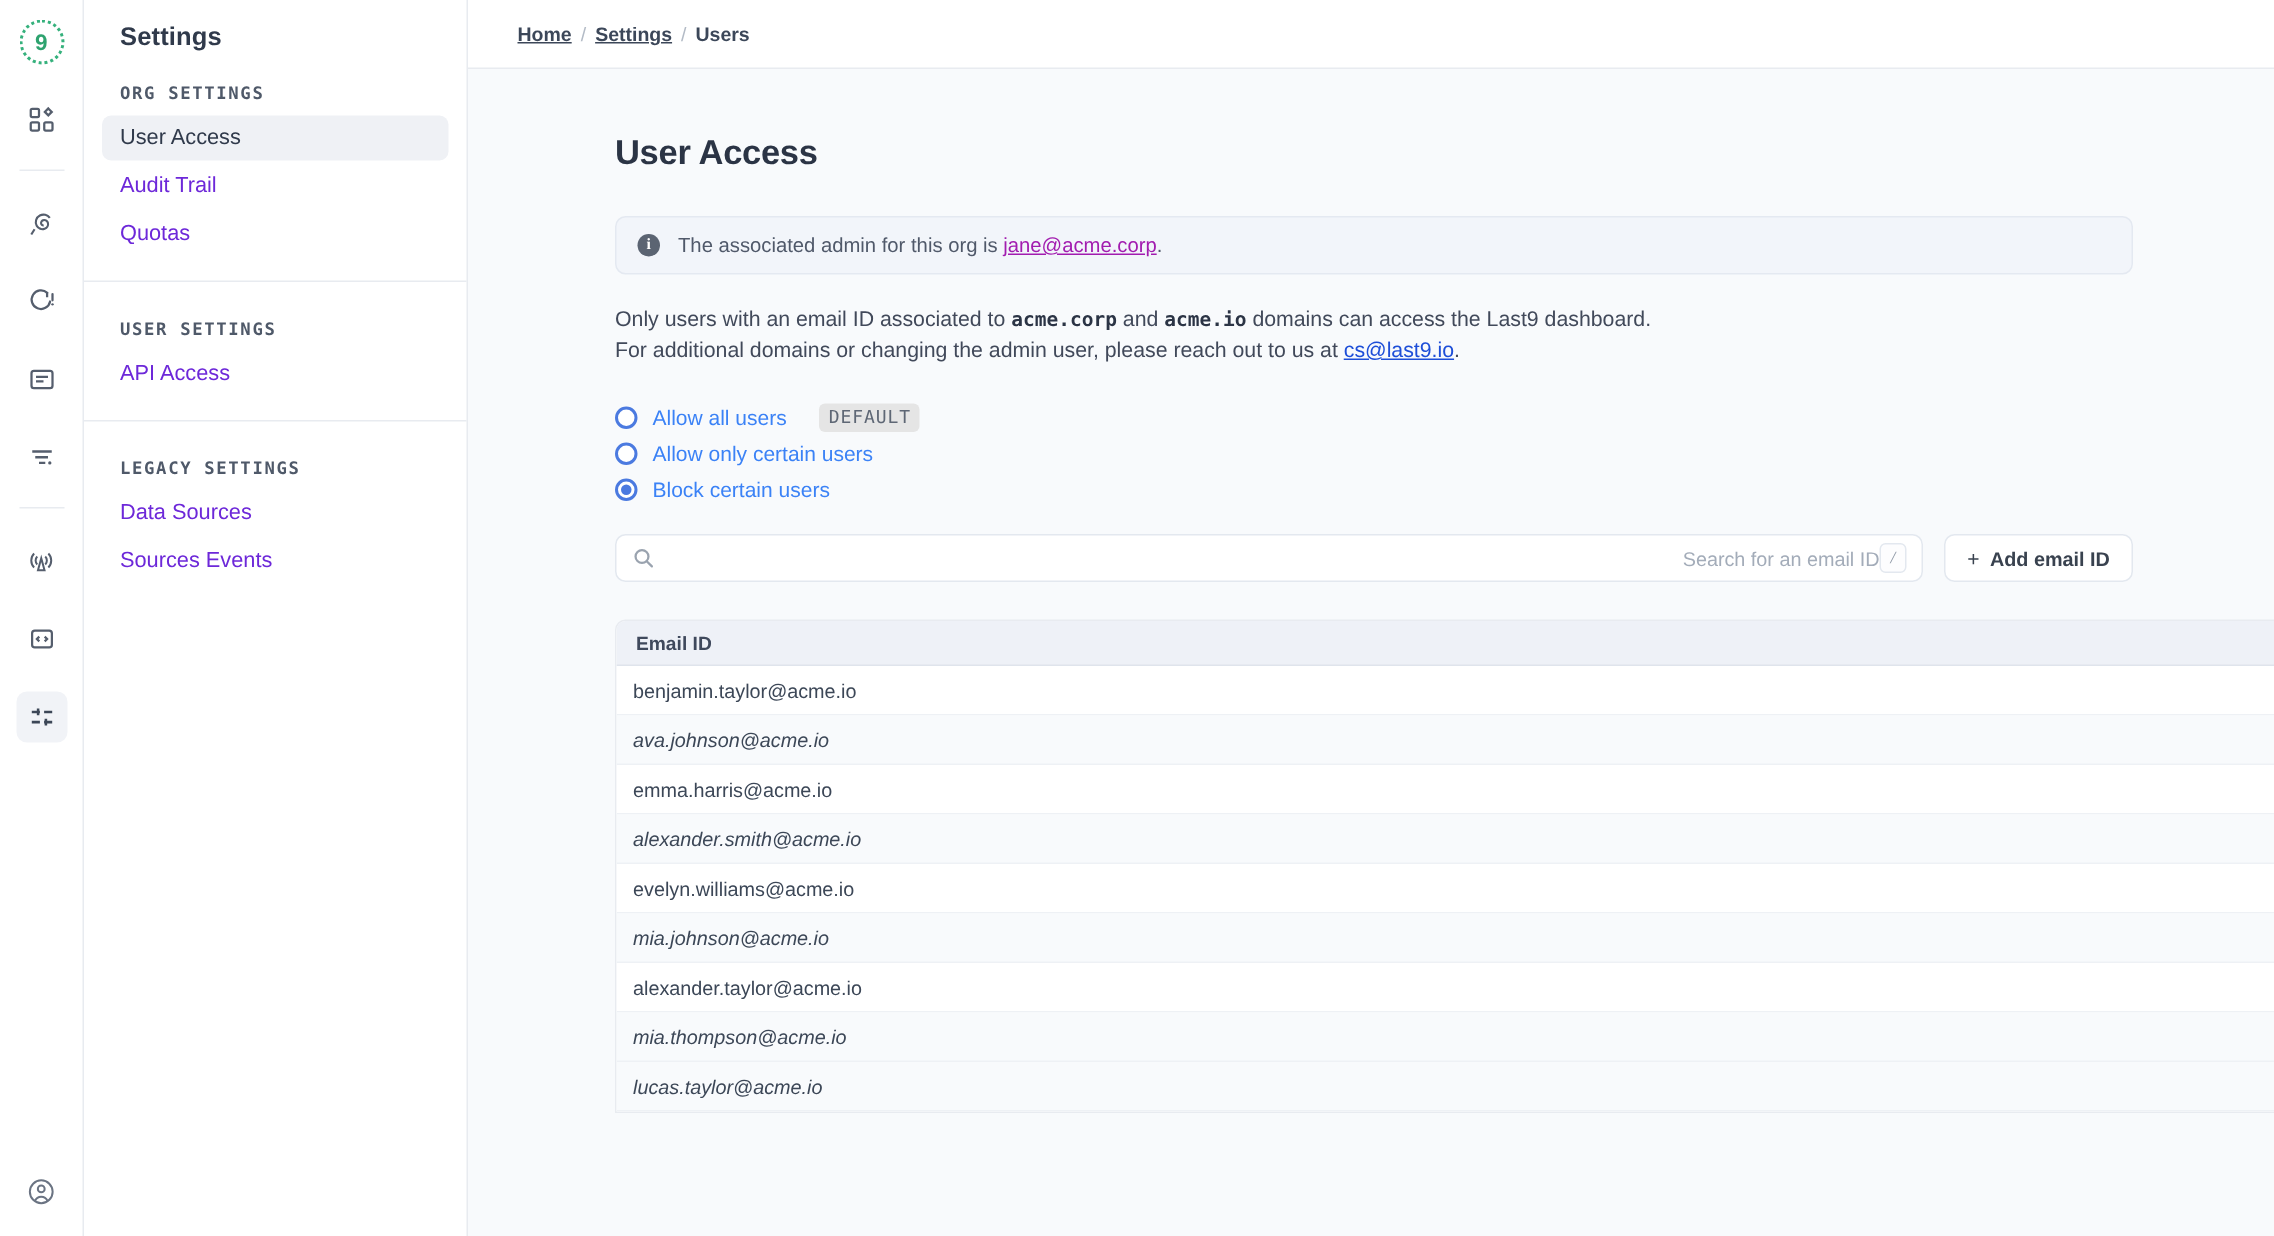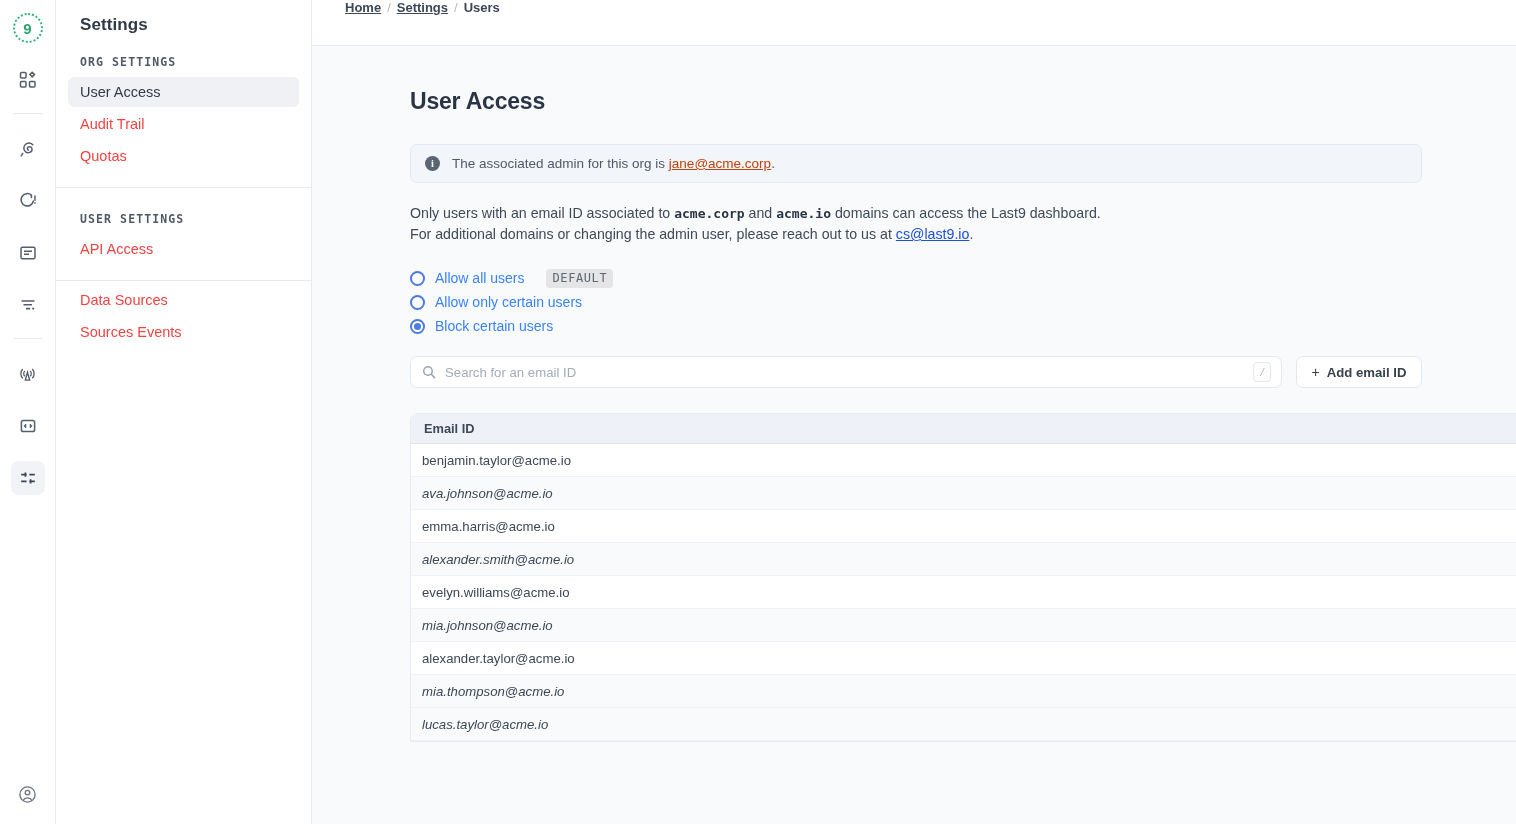--- a/index.html
+++ b/index.html
@@ -88,21 +88,21 @@
   .sb-label {
     font-size: 11.5px;
     font-weight: bold;
     letter-spacing: 1.1px;
     color: #4f5969;
     padding: 20px 0 8px 12px;
     font-family: "DejaVu Sans Mono", monospace;
   }
   .sb-item {
     font-size: 14.5px;
-    color: #ef4444;
+    color: #6d28d9;
     padding: 7px 12px;
     border-radius: 6px;
     cursor: pointer;
     margin-bottom: 2px;
   }
   .sb-item.active {
     background: #eff1f5;
     color: #303a4b;
     font-weight: normal;
   }
@@ -115,21 +115,21 @@
     display: flex;
     flex-direction: column;
     overflow: hidden;
   }
   #crumbbar {
     height: 46px;
     flex: 0 0 46px;
     background: #ffffff;
     border-bottom: 1px solid #e8ebf0;
     display: flex;
-    align-items: flex-start;
+    align-items: center;
     padding-left: 33px;
   }
   .crumb {
     font-size: 13px;
     font-weight: bold;
     color: #3c4759;
     text-decoration: underline;
     cursor: pointer;
   }
   .crumb.current { text-decoration: none; cursor: default; }
@@ -168,21 +168,21 @@
     font-weight: bold;
     display: flex; align-items: center; justify-content: center;
     font-family: "Liberation Serif", serif;
     flex: 0 0 15px;
   }
   .banner-text {
     font-size: 13.5px;
     color: #50596a;
     margin-left: 12px;
   }
-  .banner-text a { color: #c2410c; }
+  .banner-text a { color: #a21caf; }
 
   .desc {
     margin-top: 20px;
     font-size: 14.2px;
     color: #41495a;
     line-height: 20px;
     width: 1020px;
   }
   .desc code {
     font-family: "DejaVu Sans Mono", monospace;
@@ -247,20 +247,21 @@
   .search-box .mag { flex: 0 0 14px; color: #9aa3af; display:flex; }
   .search-input {
     flex: 1 1 auto;
     border: none;
     outline: none;
     font-size: 13.2px;
     color: #3c4759;
     background: transparent;
     margin-left: 9px;
     font-family: "Liberation Sans", sans-serif;
+    text-align: right;
   }
   .search-input::placeholder { color: #a3acb9; }
   .kbd {
     border: 1px solid #e3e8ef;
     border-radius: 4px;
     width: 18px; height: 20px;
     font-size: 11.5px;
     color: #8d97a5;
     display: flex; align-items: center; justify-content: center;
     background: #fdfdfe;
@@ -433,20 +434,21 @@
       <div class="sb-item">Audit Trail</div>
       <div class="sb-item">Quotas</div>
     </div>
 
     <div class="sb-group with-rule">
       <div class="sb-label">USER SETTINGS</div>
       <div class="sb-item">API Access</div>
     </div>
 
     <div class="sb-group with-rule">
+      <div class="sb-label">LEGACY SETTINGS</div>
       <div class="sb-item">Data Sources</div>
       <div class="sb-item">Sources Events</div>
     </div>
   </div>
 
   <div id="main">
 
     <div id="crumbbar">
       <span class="crumb">Home</span>
       <span class="crumb-sep">/</span>

